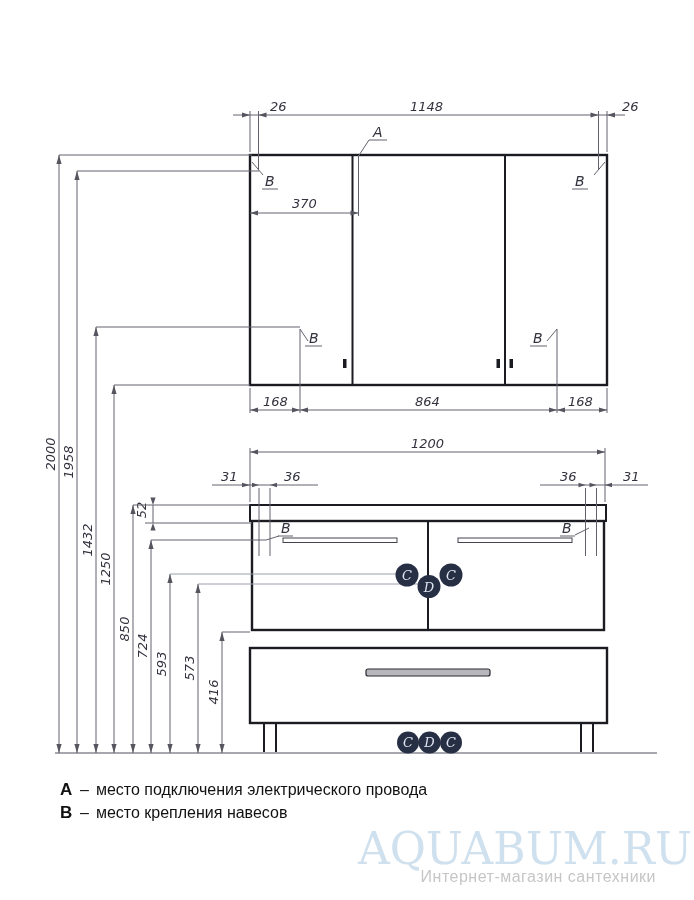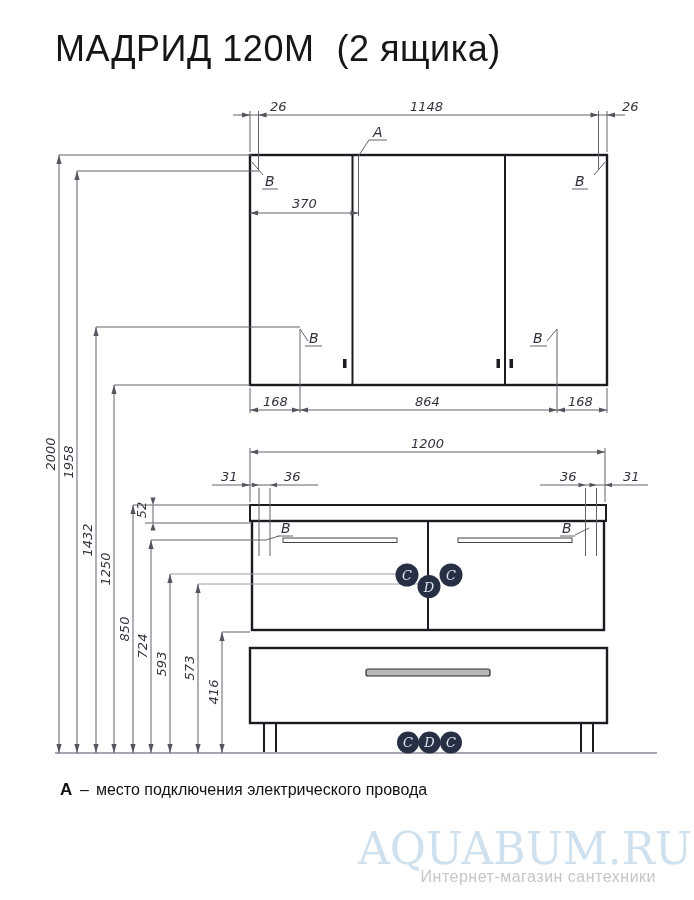--- a/index.html
+++ b/index.html
@@ -31,23 +31,20 @@
               letter-spacing:.5px;white-space:nowrap;}
 </style>
 </head>
 <body>
 
 <div id="page">
 
   <div class="wm-brand">AQUABUM.RU</div>
   <div class="wm-tagline">Интернет-магазин сантехники</div>
 
-  <div class="title">
-    <span>МАДРИД 120М</span><span class="suffix">(2 ящика)</span>
-  </div>
 
   <svg width="694" height="900" viewBox="0 0 694 900">
 
     <line x1="55" y1="753" x2="657" y2="753" stroke="#8a8a94" stroke-width="1.4"></line>
 
     <g>
       <rect x="250" y="155" width="357" height="230" class="t2" fill="#ffffff"></rect>
       <line x1="352.5" y1="155" x2="352.5" y2="385" class="t1"></line>
       <line x1="505" y1="155" x2="505" y2="385" class="t1"></line>
       <line x1="358.5" y1="155" x2="358.5" y2="216" class="d"></line>
@@ -255,15 +252,18 @@
       <text class="mkt" x="408" y="747">C</text>
       <text class="mkt" x="451" y="747">C</text>
       <text class="mkt" x="429.5" y="747">D</text>
     </g>
   </svg>
 
   <div class="legend">
     <div class="legend-row">
       <b>A</b><span class="sep">–</span><span>место подключения электрического провода</span>
     </div>
+    <div class="legend-row">
+      <b>B</b><span class="sep">–</span><span>место крепления навесов</span>
+    </div>
   </div>
 
 </div>
 
 </body></html>

